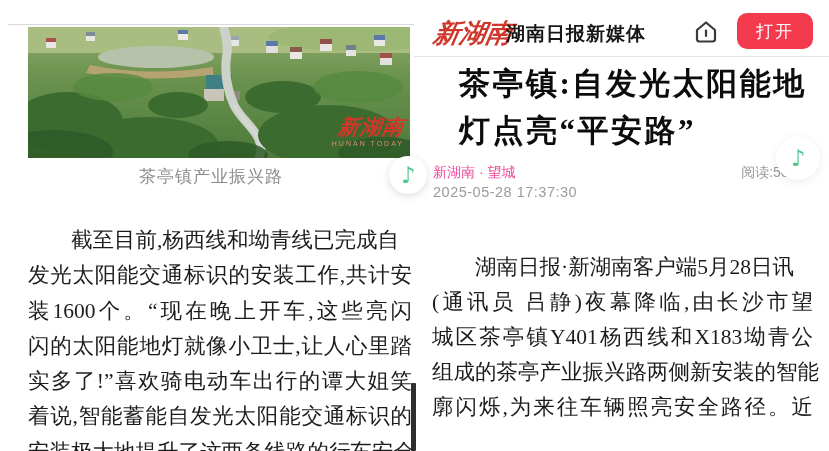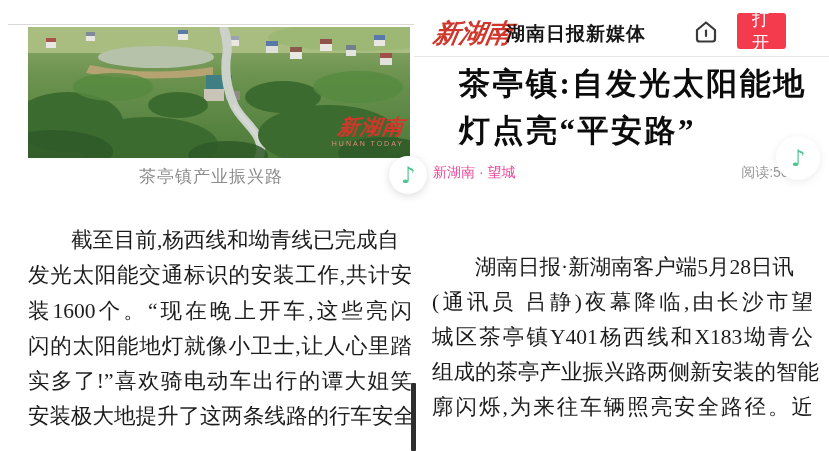--- a/index.html
+++ b/index.html
@@ -22,21 +22,21 @@
   #right-text{left:432px;top:250px;width:381px;line-height:35px;}
   
   .music-btn{position:absolute;border-radius:50%;background:#ffffff;display:flex;align-items:center;justify-content:center;}
   #music-left{left:389px;top:156px;width:38px;height:38px;box-shadow:0 2px 8px rgba(0,0,0,.14);}
   #music-right{left:776px;top:136px;width:44px;height:44px;box-shadow:0 2px 10px rgba(0,0,0,.08);}
   .music-glyph{color:#50c690;font-size:23px;line-height:1;font-family:"DejaVu Sans",sans-serif;}
   
   .logo{position:absolute;left:434px;top:16px;font-size:26px;font-weight:bold;font-style:italic;color:#cf372c;transform:skewX(-10deg);letter-spacing:0px;}
   .brand{position:absolute;left:506px;top:21px;font-size:19px;font-weight:600;color:#161616;letter-spacing:1px;}
   .home-btn{position:absolute;left:692px;top:18px;width:28px;height:28px;cursor:pointer;}
-  .open-btn{position:absolute;left:737px;top:13px;width:49px;height:36px;background:#f43b4e;border:none;border-radius:3px;
+  .open-btn{position:absolute;left:737px;top:13px;width:76px;height:36px;background:#f43b4e;border:none;border-radius:10px;
     color:#ffffff;font-size:17px;font-family:"Liberation Sans",sans-serif;letter-spacing:2px;cursor:pointer;display:flex;align-items:center;justify-content:center;}
   .hdr-line{position:absolute;left:414px;top:56px;width:415px;height:1px;background:#e4e4e4;}
   
   .title{position:absolute;left:431px;top:60px;width:390px;font-size:31px;font-weight:bold;color:#0c0c0c;line-height:47px;letter-spacing:2.5px;margin-left:28px;}
   .meta-source{position:absolute;left:433px;top:164px;font-size:14px;color:#ec4899;font-family:"Liberation Sans",sans-serif;}
   .meta-date{position:absolute;left:433px;top:184px;font-size:14.5px;color:#9b9b9b;font-family:"Liberation Sans",sans-serif;letter-spacing:.5px;}
   .meta-reads{position:absolute;right:17px;top:164px;font-size:14px;color:#9b9b9b;font-family:"Liberation Sans",sans-serif;}
   
   .drag-bar{position:absolute;left:411px;top:383px;width:5px;height:68px;background:#2e2e2e;border-radius:1px;}
 </style>
@@ -122,20 +122,21 @@
   <div class="music-btn" id="music-left">
     <span class="music-glyph">♪</span>
   </div>
 
   <div class="body-lines" id="left-text">
     <div class="bodyline indent">截至目前,杨西线和坳青线已完成自</div>
     <div class="bodyline">发光太阳能交通标识的安装工作,共计安</div>
     <div class="bodyline">装1600个。“现在晚上开车,这些亮闪</div>
     <div class="bodyline">闪的太阳能地灯就像小卫士,让人心里踏</div>
     <div class="bodyline">实多了!”喜欢骑电动车出行的谭大姐笑</div>
+    <div class="bodyline">着说,智能蓄能自发光太阳能交通标识的</div>
     <div class="bodyline">安装极大地提升了这两条线路的行车安全</div>
   </div>
 
   <div class="logo">新湖南</div>
   <div class="brand">湖南日报新媒体</div>
 
   <div class="home-btn">
     <svg width="28" height="28" viewBox="0 0 28 28">
       <path d="M5 12 L14 4.5 L23 12 V21 Q23 23.5 20.5 23.5 H7.5 Q5 23.5 5 21 Z" fill="none" stroke="#3a3a3a" stroke-width="2.2" stroke-linejoin="round"></path>
       <line x1="14" y1="12.5" x2="14" y2="18" stroke="#3a3a3a" stroke-width="2.2" stroke-linecap="round"></line>
@@ -144,20 +145,21 @@
 
   <button class="open-btn">打开</button>
   <div class="hdr-line"></div>
 
   <div class="title">
     <div>茶亭镇:自发光太阳能地</div>
     <div>灯点亮“平安路”</div>
   </div>
 
   <div class="meta-source">新湖南 · 望城</div>
+  <div class="meta-date">2025-05-28 17:37:30</div>
   <div class="meta-reads">阅读:56987</div>
 
   <div class="music-btn" id="music-right">
     <span class="music-glyph">♪</span>
   </div>
 
   <div class="body-lines" id="right-text">
     <div class="bodyline indent">湖南日报·新湖南客户端5月28日讯</div>
     <div class="bodyline">(通讯员 吕静)夜幕降临,由长沙市望</div>
     <div class="bodyline">城区茶亭镇Y401杨西线和X183坳青公</div>

